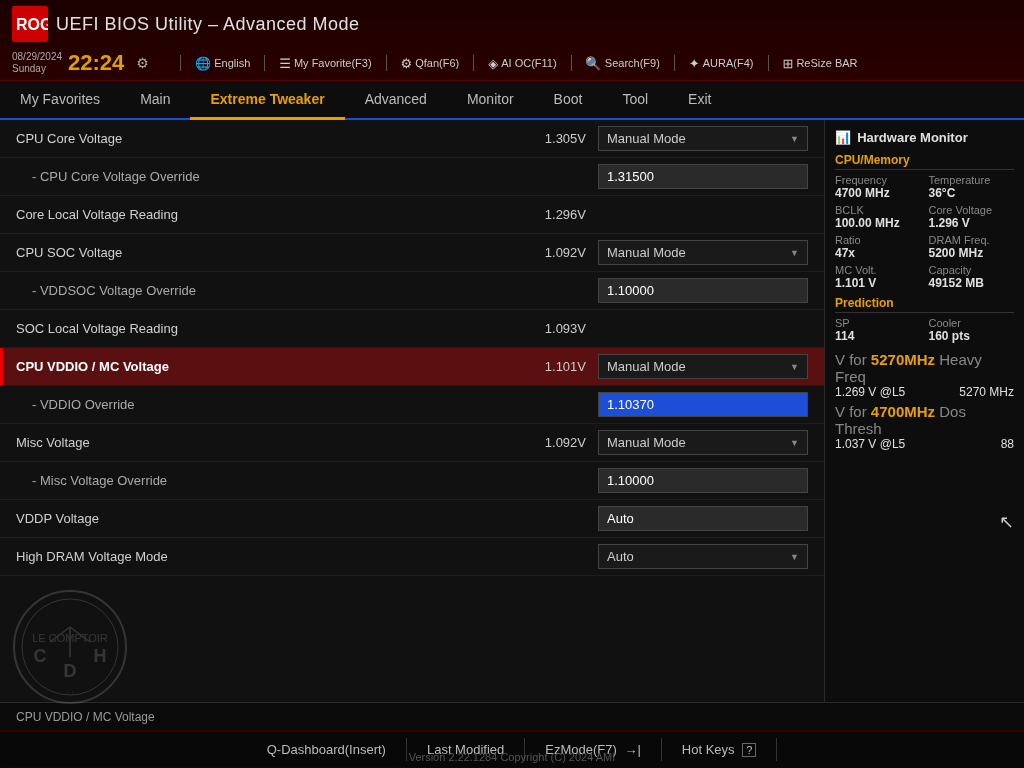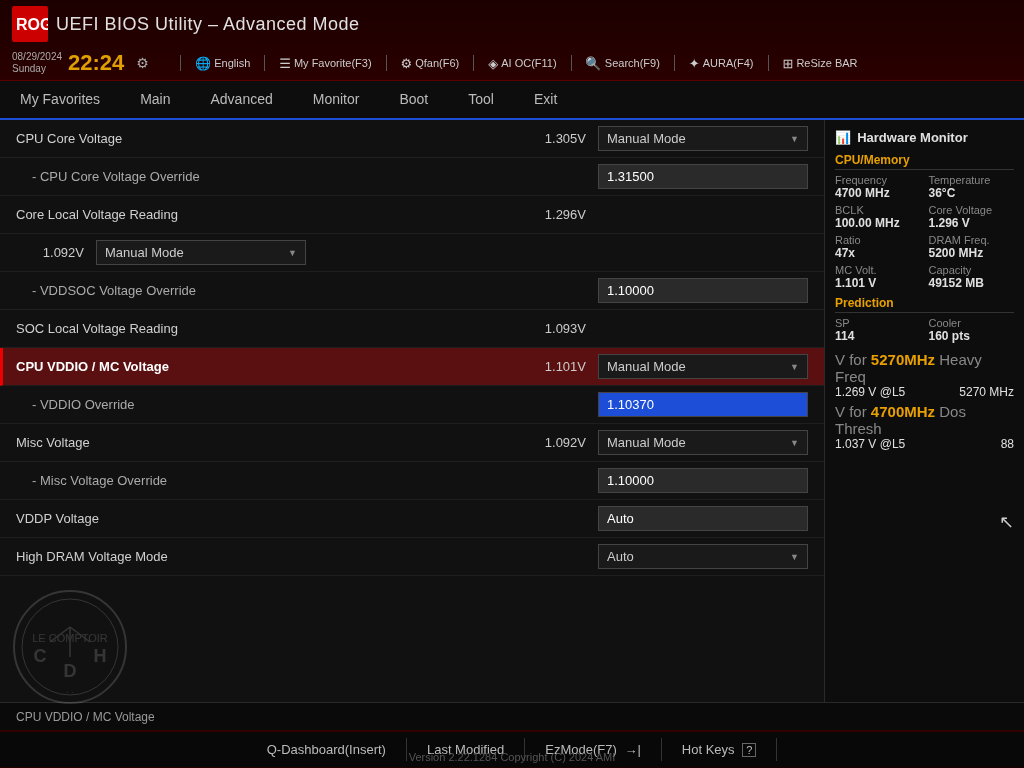--- a/index.html
+++ b/index.html
@@ -411,20 +411,21 @@
       <div class="toolbar-btn">
         <span class="toolbar-icon">⊞</span>
         <span>ReSize BAR</span>
       </div>
     </div>
   </div>
 
   <div class="nav-tabs">
     <div class="nav-tab">My Favorites</div>
     <div class="nav-tab">Main</div>
+    <div class="nav-tab active">Extreme Tweaker</div>
     <div class="nav-tab">Advanced</div>
     <div class="nav-tab">Monitor</div>
     <div class="nav-tab">Boot</div>
     <div class="nav-tab">Tool</div>
     <div class="nav-tab">Exit</div>
   </div>
 
   <div class="content-area">
 
     <div class="settings-panel">
@@ -447,20 +448,21 @@
         </div>
       </div>
 
       <div class="setting-row">
         <span class="setting-name">Core Local Voltage Reading</span>
         <span class="setting-value">1.296V</span>
         <div class="setting-control"></div>
       </div>
 
       <div class="setting-row">
+        <span class="setting-name">CPU SOC Voltage</span>
         <span class="setting-value">1.092V</span>
         <div class="setting-control">
           <div class="dropdown-control">
             <span>Manual Mode</span>
           </div>
         </div>
       </div>
 
       <div class="setting-row sub-item">
         <span class="setting-name">- VDDSOC Voltage Override</span>

